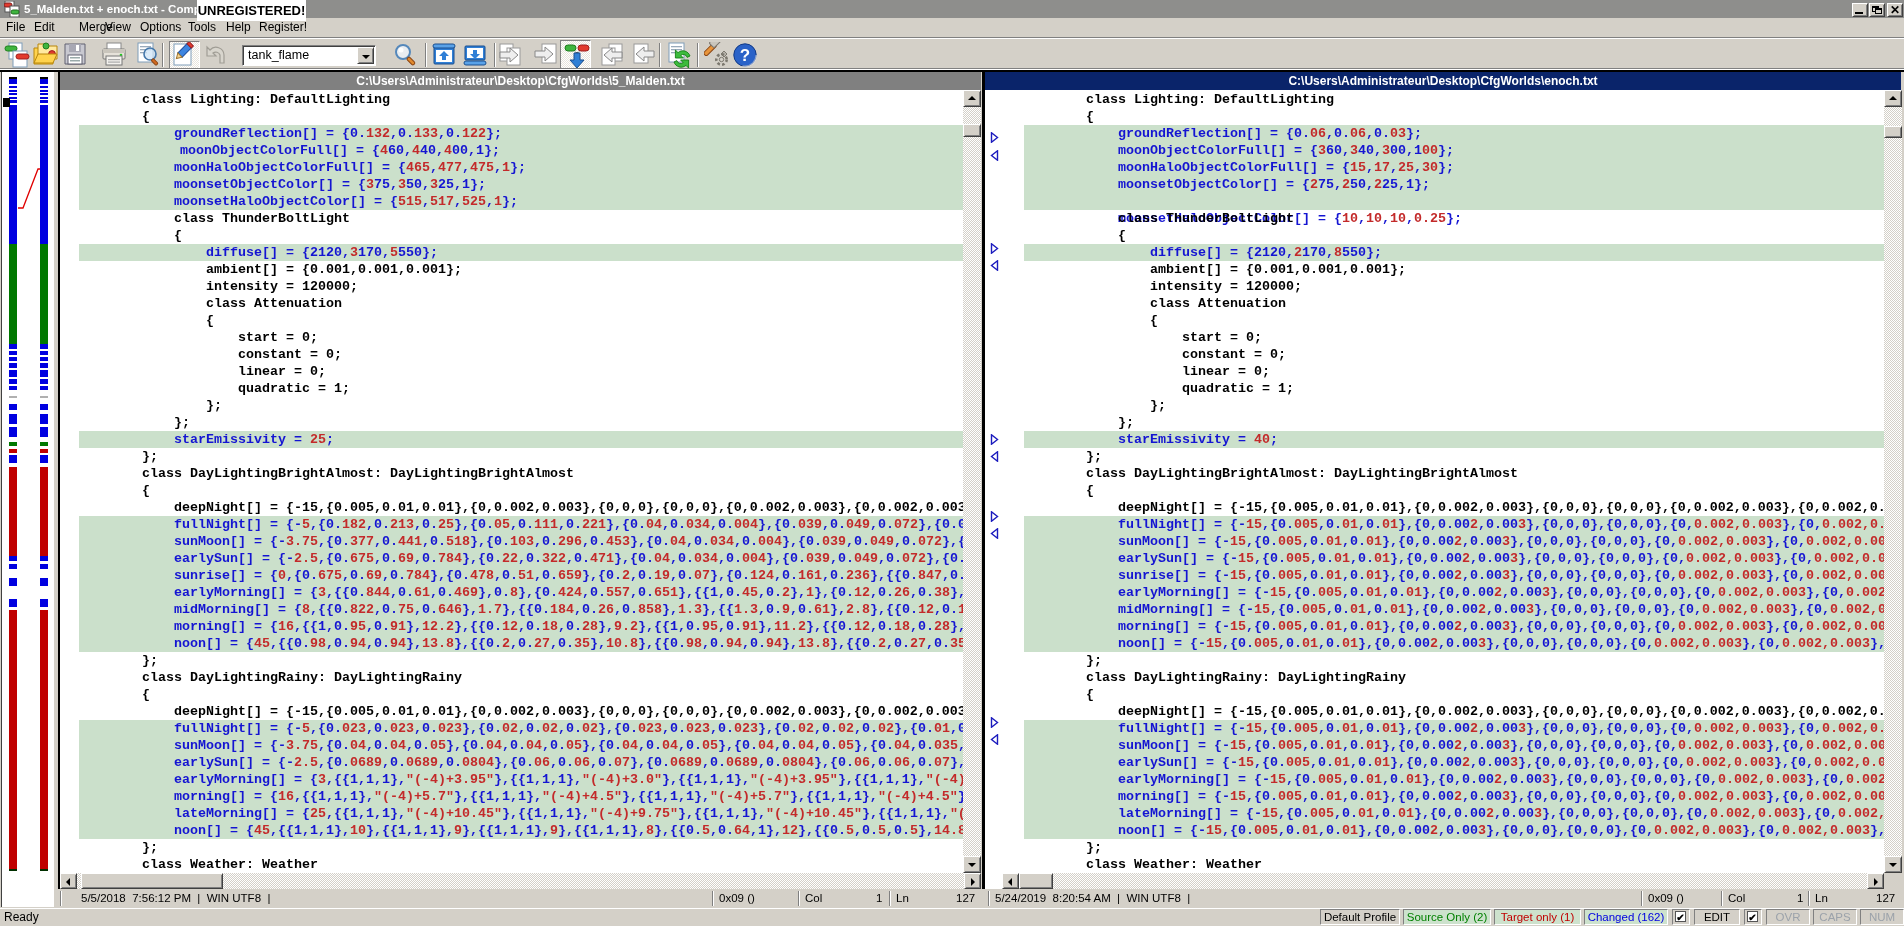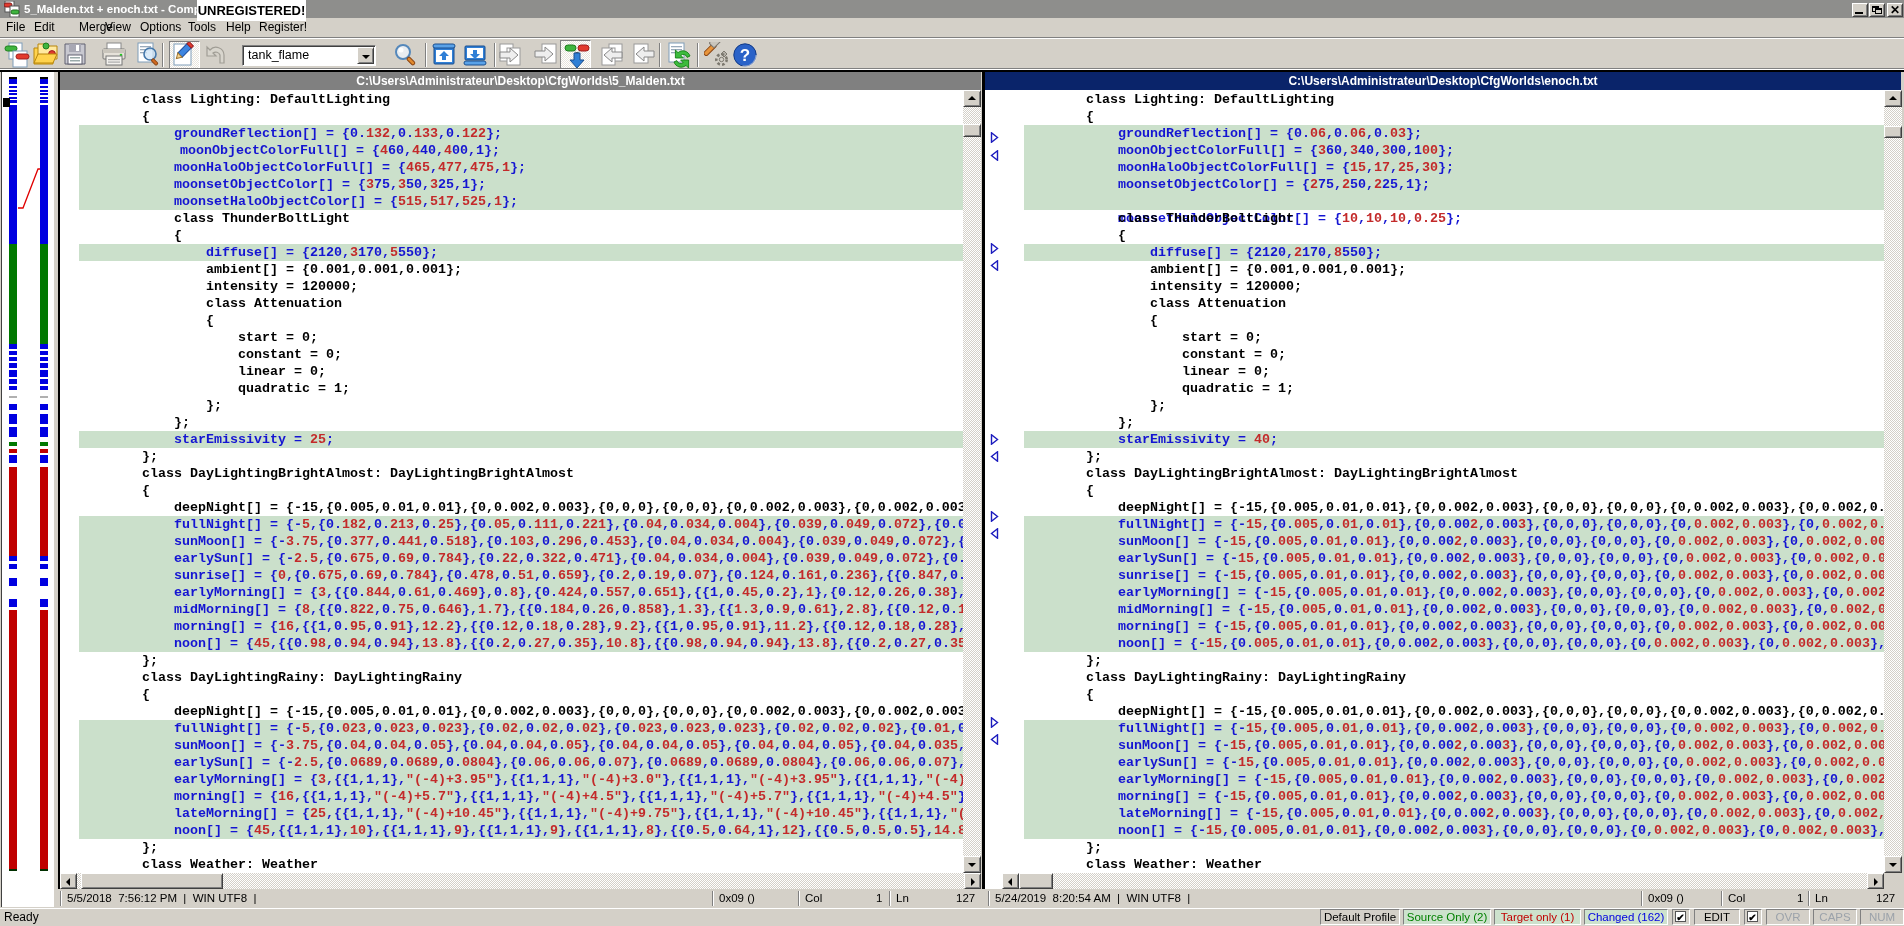--- a/index.html
+++ b/index.html
@@ -476,21 +476,21 @@
 <div class="btn3" style="left:1002px;top:873px;width:17px;height:16px">
     <div class="arrL" style="left:5px;top:4px"></div>
   </div>
 <div class="btn3" style="left:1867px;top:873px;width:17px;height:16px">
     <div class="arrR" style="left:6px;top:4px"></div>
   </div>
 <div class="btn3" style="left:1019px;top:873px;width:34px;height:16px"></div>
 <div class="abs" style="left:985px;top:873px;width:17px;height:16px;background:#fff"></div>
 <div class="abs" style="left:56px;top:889px;width:1848px;height:19px;background:#d4d0c8"></div>
 <div class="groove" style="left:60px;top:891px;height:15px"></div>
-<div class="st" style="left:67px;top:890px">5/5/2018&nbsp; 7:56:12 PM&nbsp;&nbsp;|&nbsp;&nbsp;WIN UTF8&nbsp;&nbsp;|</div>
+<div class="st" style="left:81px;top:890px">5/5/2018&nbsp; 7:56:12 PM&nbsp;&nbsp;|&nbsp;&nbsp;WIN UTF8&nbsp;&nbsp;|</div>
 <div class="groove" style="left:712px;top:891px;height:15px"></div>
 <div class="st" style="left:719px;top:890px">0x09 ()</div>
 <div class="groove" style="left:798px;top:891px;height:15px"></div>
 <div class="st" style="left:805px;top:890px">Col</div>
 <div class="st" style="left:876px;top:890px">1</div>
 <div class="groove" style="left:889px;top:891px;height:15px"></div>
 <div class="st" style="left:896px;top:890px">Ln</div>
 <div class="st" style="left:956px;top:890px">127</div>
 <div class="groove" style="left:988px;top:891px;height:15px"></div>
 <div class="st" style="left:995px;top:890px">5/24/2019&nbsp; 8:20:54 AM&nbsp;&nbsp;|&nbsp;&nbsp;WIN UTF8&nbsp;&nbsp;|</div>

